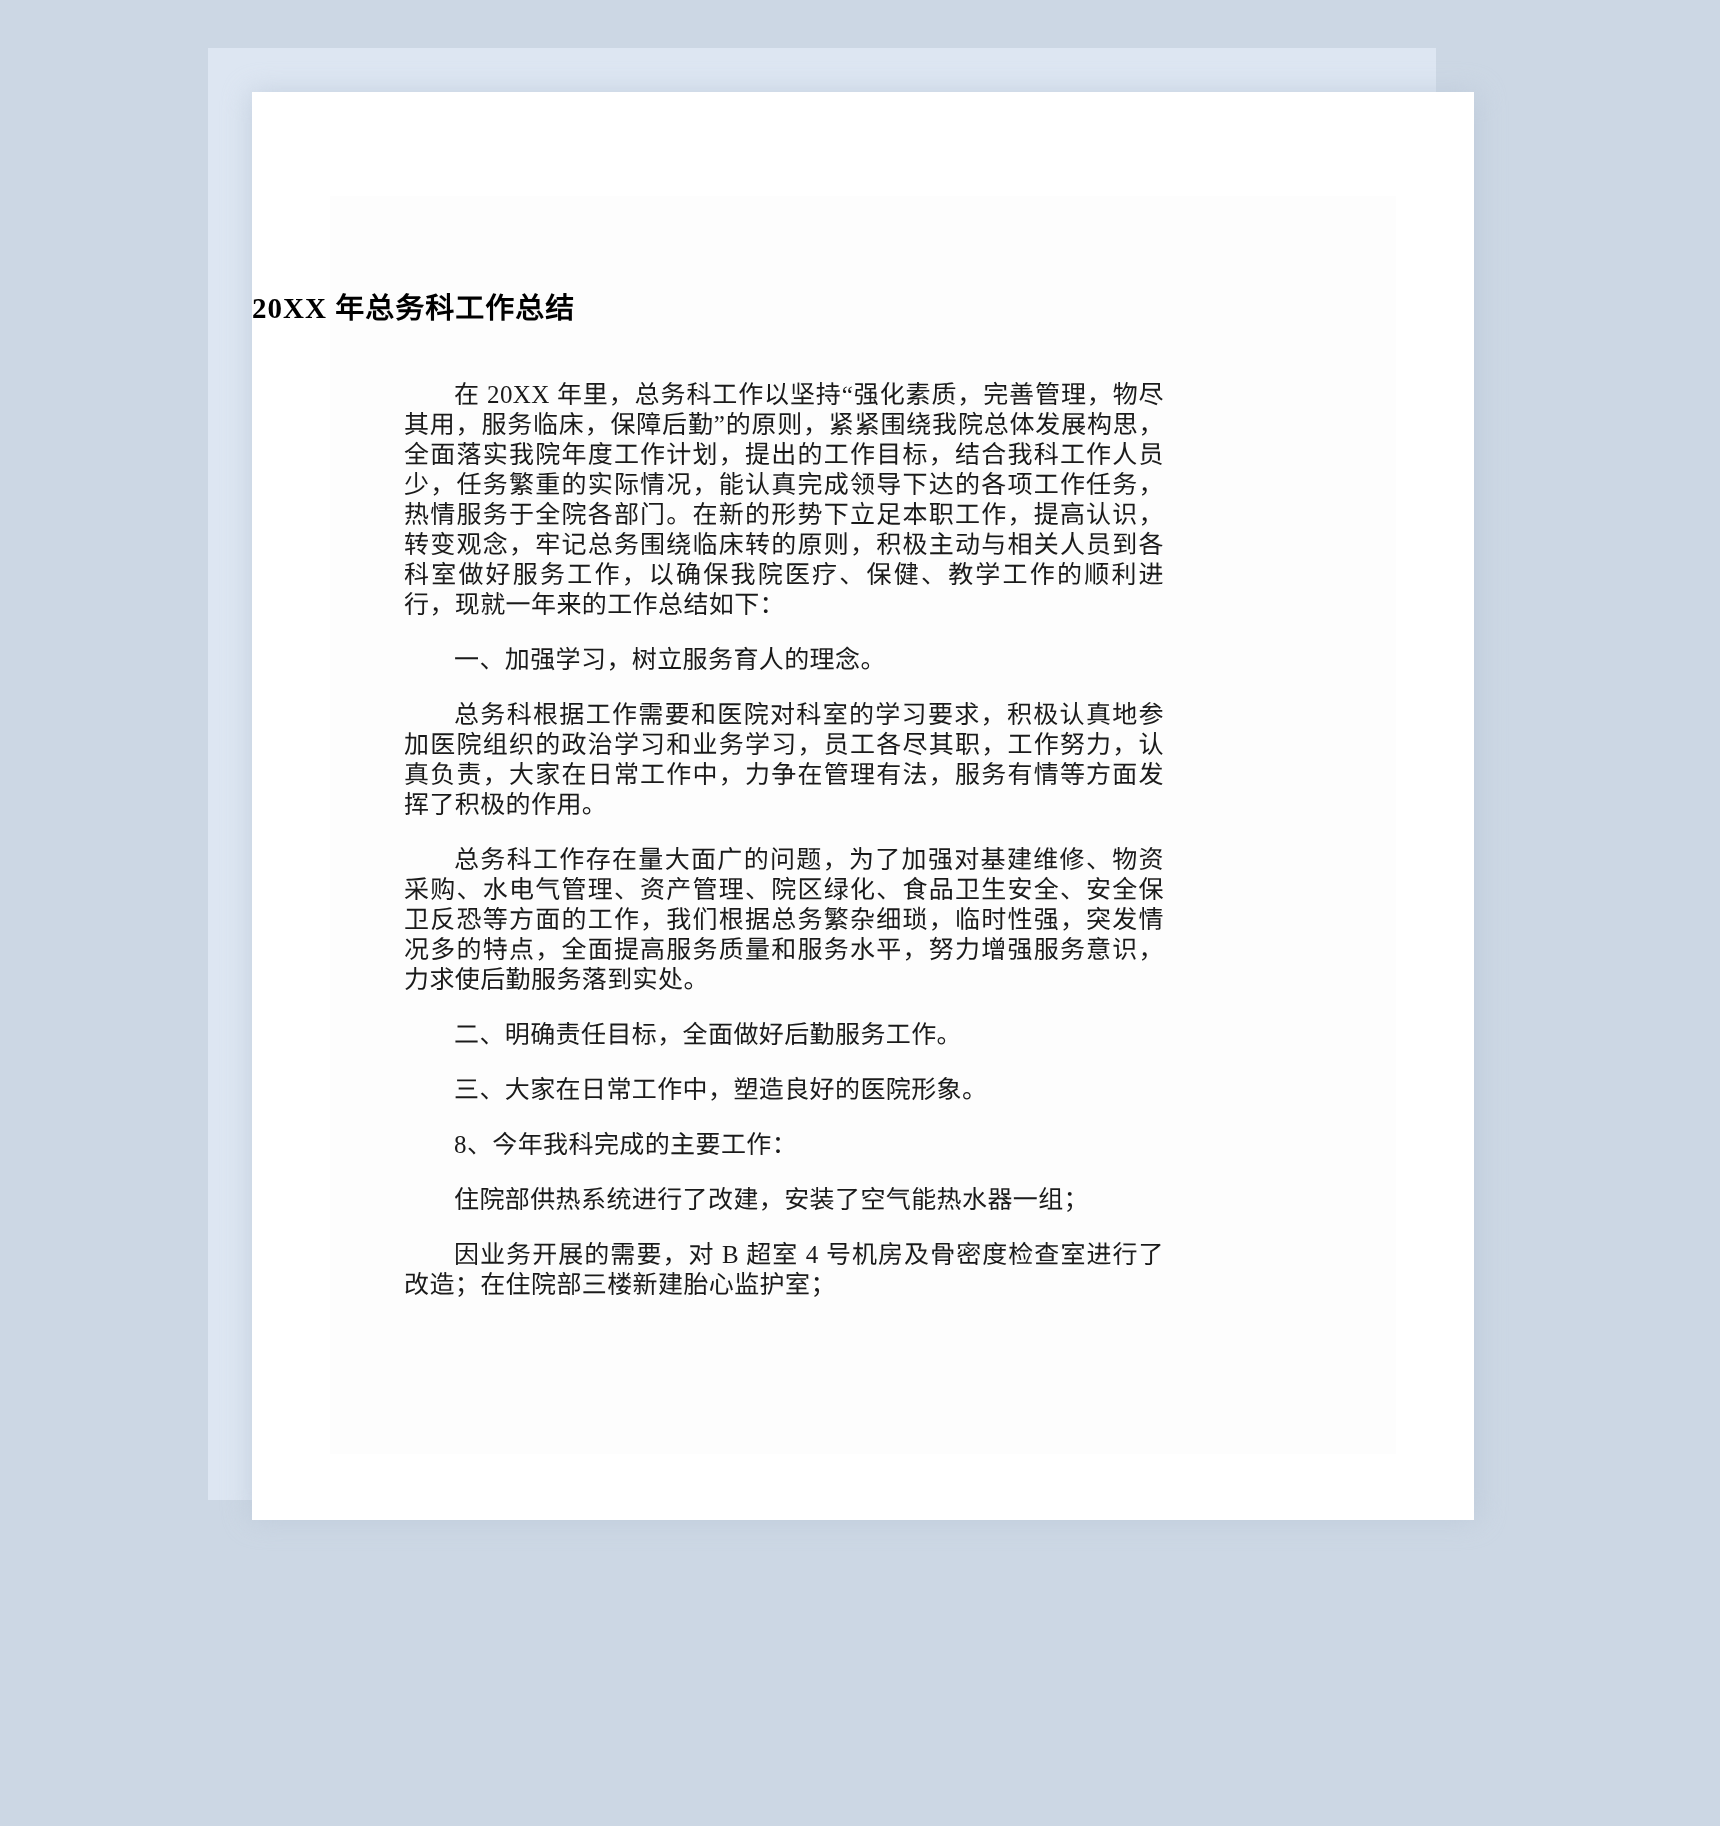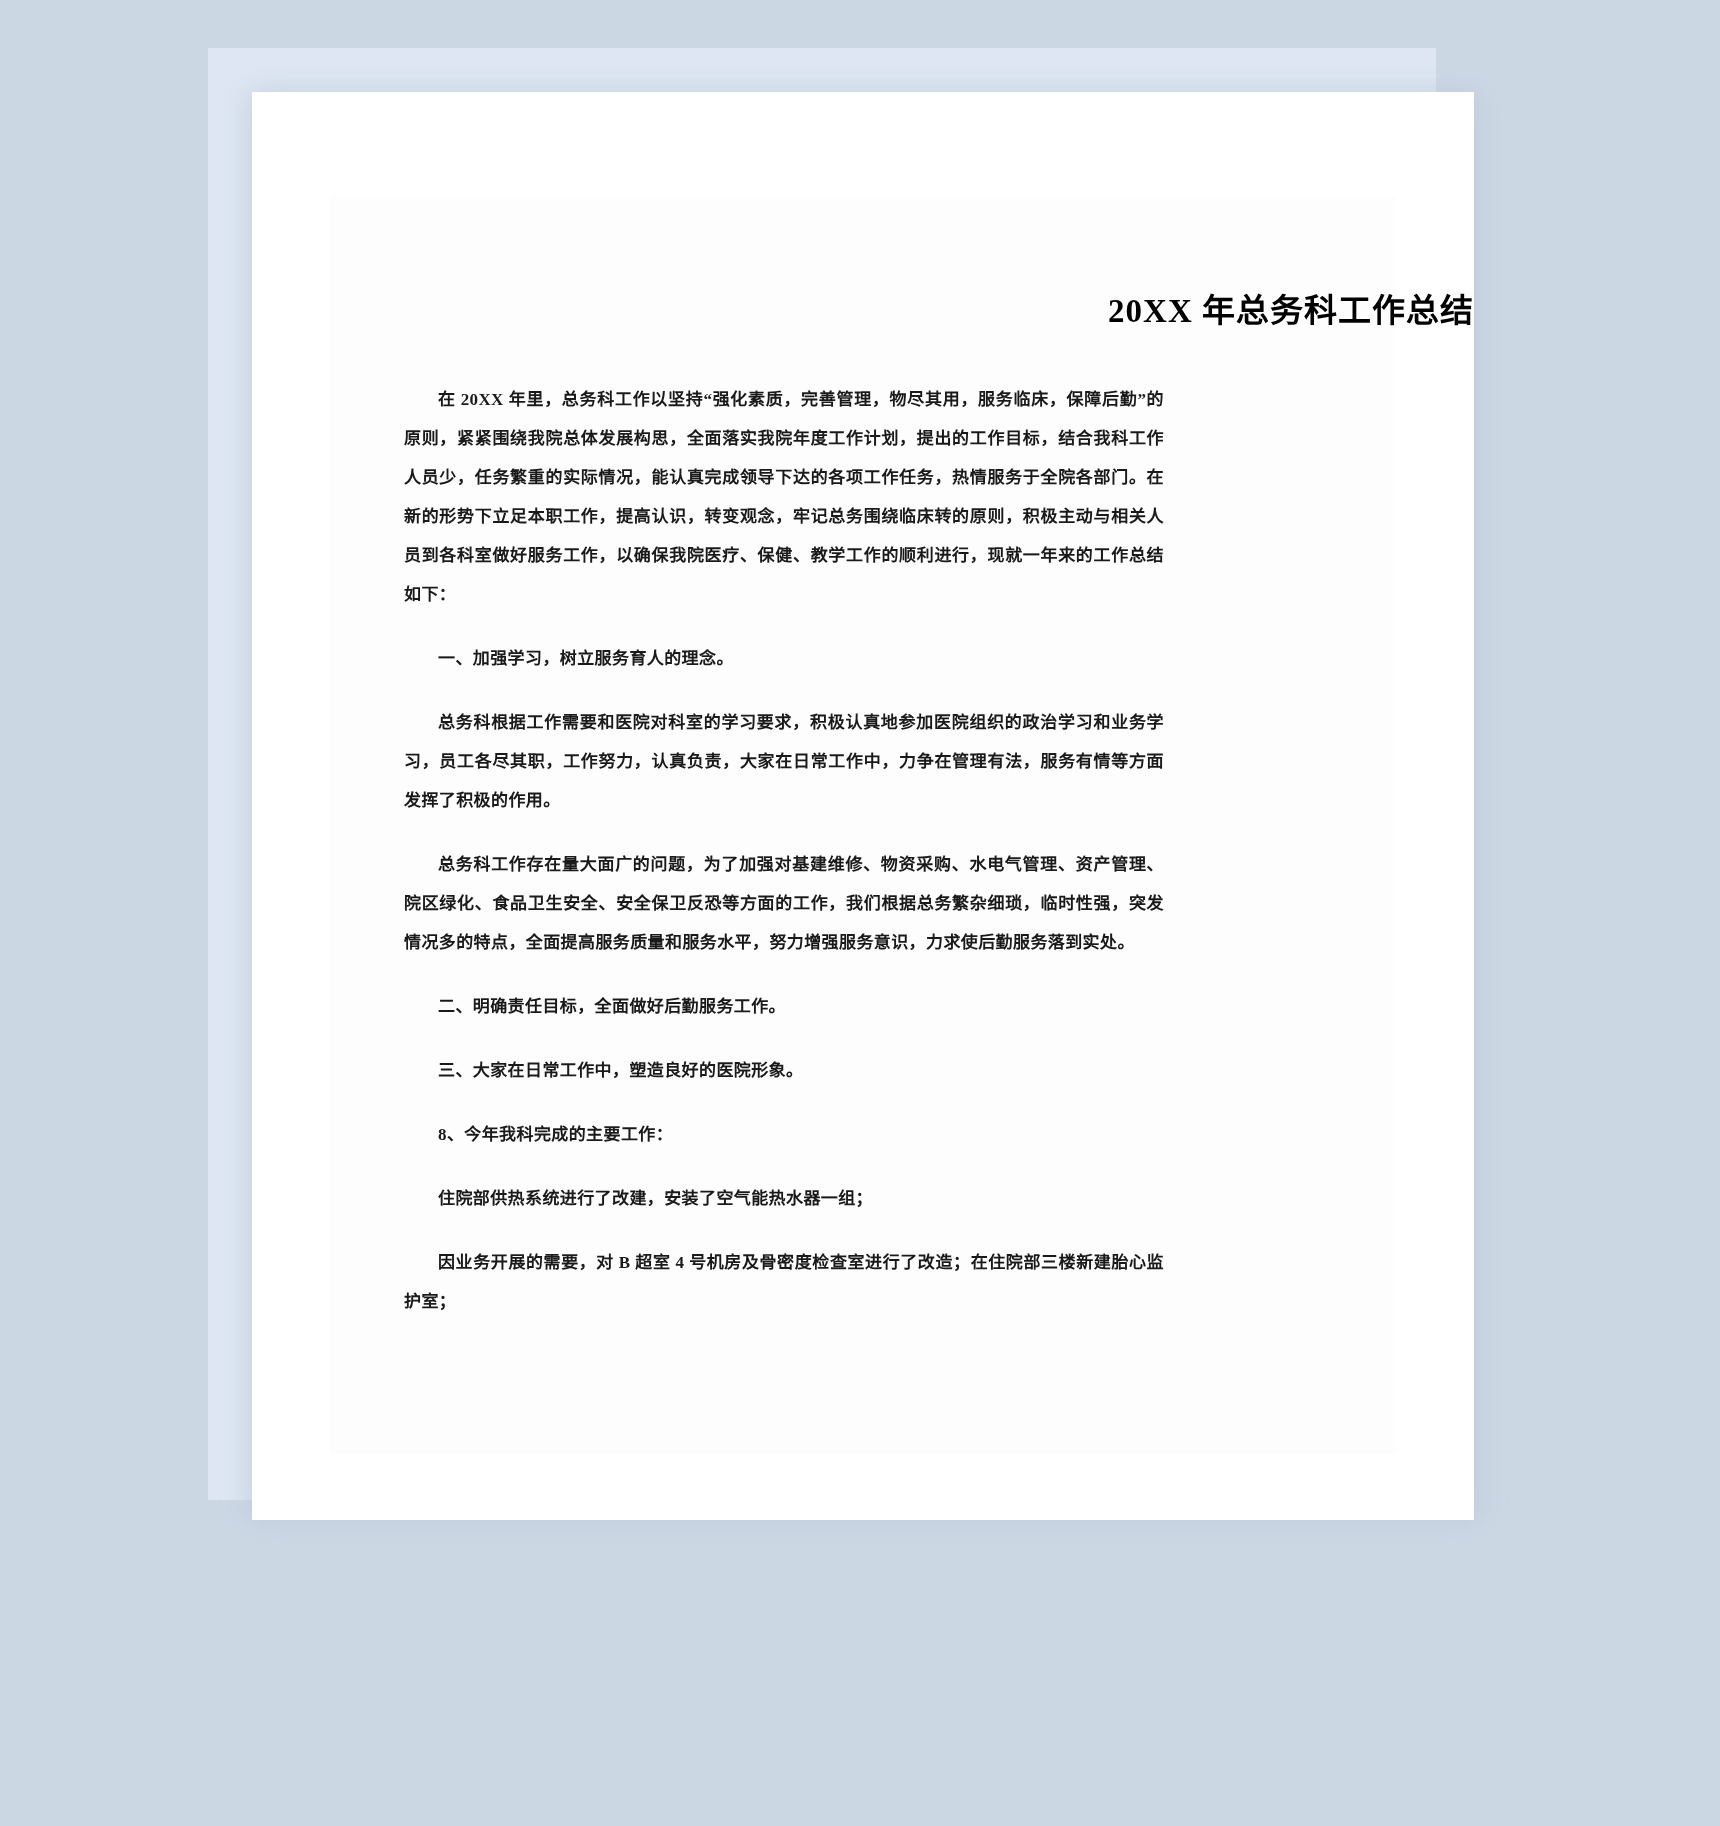--- a/index.html
+++ b/index.html
@@ -53,45 +53,44 @@
     width: 1066px;
     height: 1258px;
     background: #fdfdfd;
   }
 
   .doc-title {
     position: absolute;
     left: 0;
     top: 192px;
     width: 100%;
-    text-align: right;
-    font-size: 33px;
+    text-align: left;
+    font-size: 29px;
     font-weight: bold;
     letter-spacing: 1px;
     color: #000000;
     font-family: "Liberation Serif", "DejaVu Serif", serif;
   }
 
   .body-text {
     position: absolute;
     left: 152px;
     top: 288px;
     width: 760px;
     color: #1a1a1a;
   }
 
   .para {
-    font-size: 17px;
-    line-height: 39px;
+    font-size: 25px;
+    line-height: 30px;
     text-align: justify;
     text-justify: inter-ideograph;
     margin: 0 0 25px 0;
     text-indent: 2em;
     letter-spacing: .4px;
-    font-weight: bold;
   }
 
   .para:last-child {
     margin-bottom: 0;
   }
 </style>
 </head>
 <body>
 
 <div class="back-sheet"></div>

